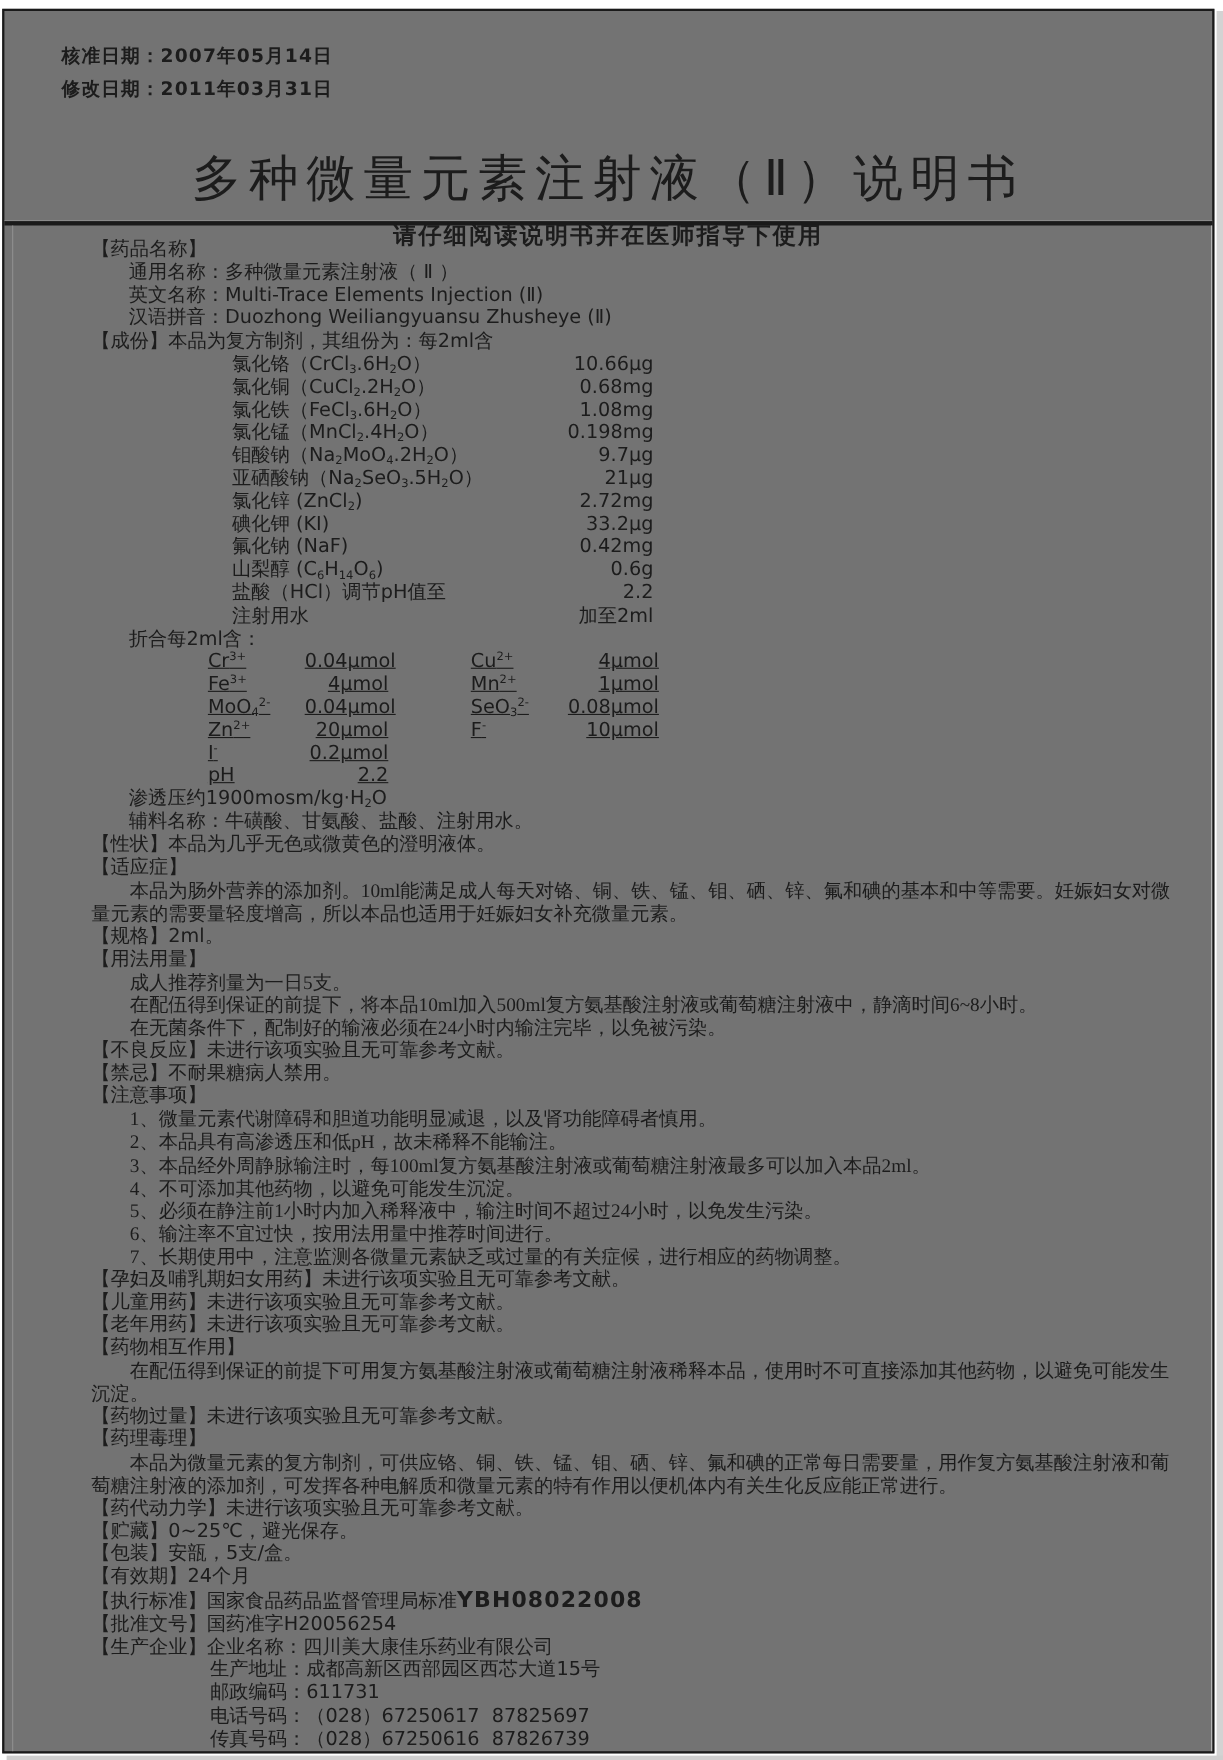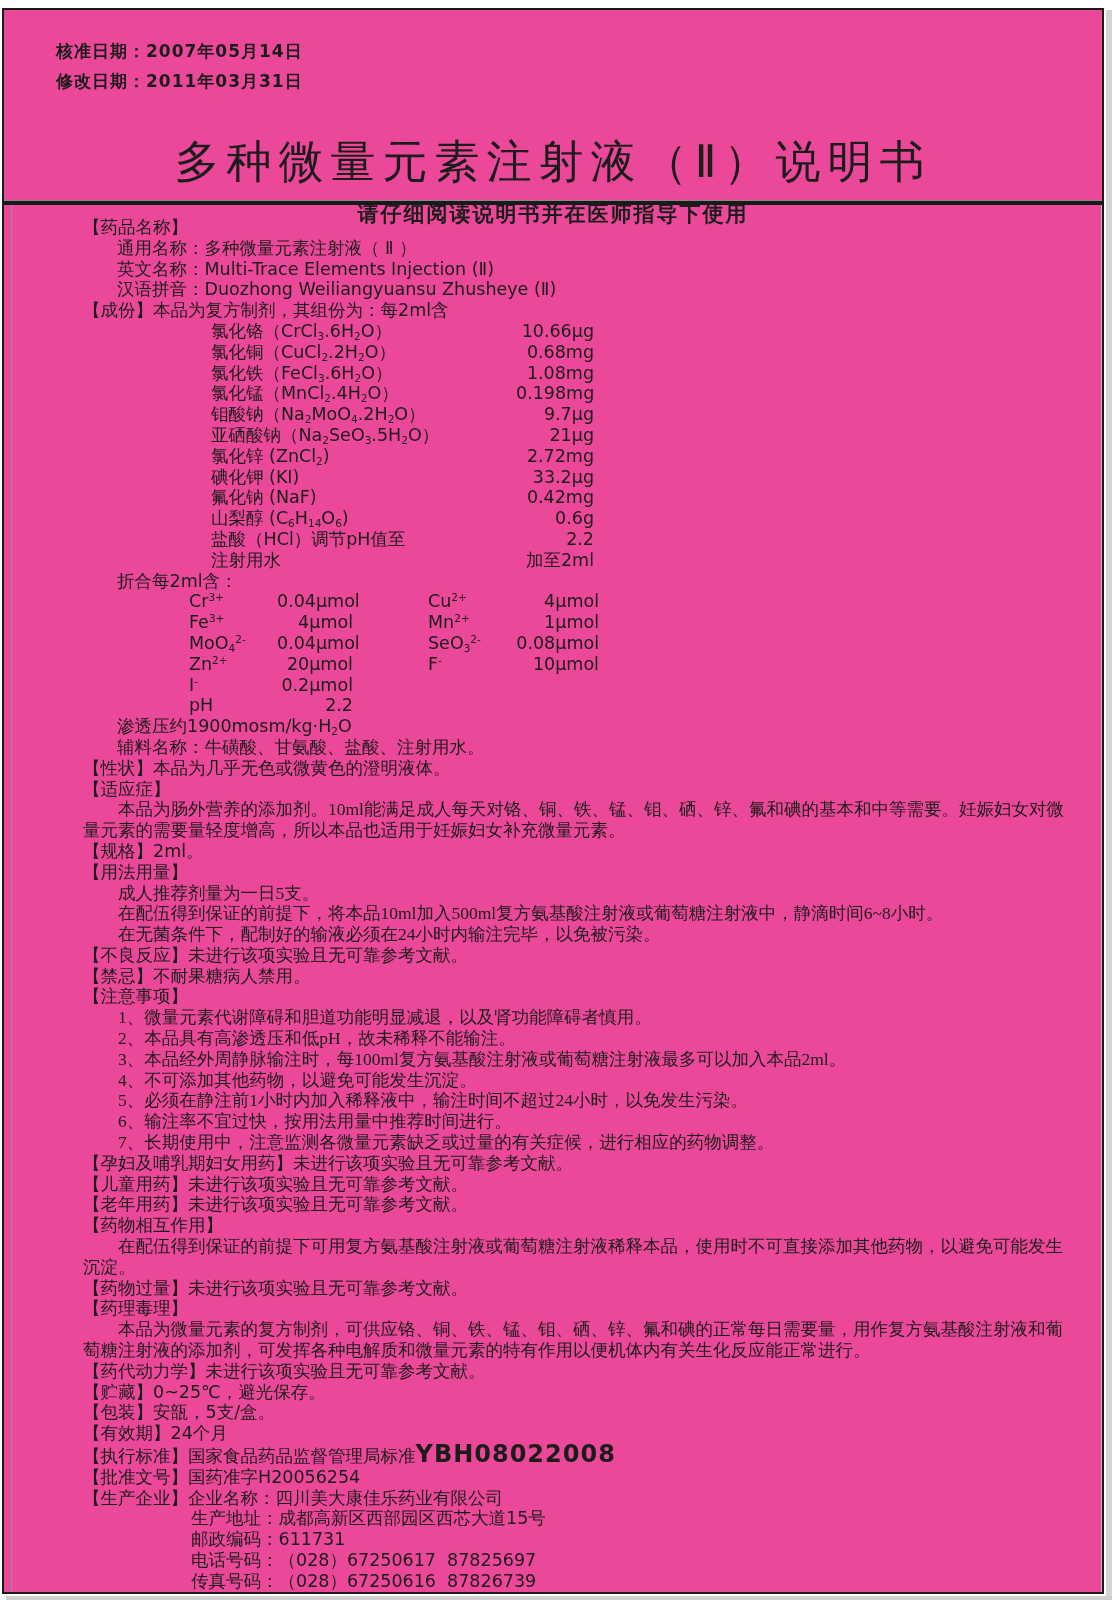--- a/index.html
+++ b/index.html
@@ -4,21 +4,21 @@
 <style>
   html,body{margin:0;padding:0;background:#ffffff;}
   .page{
     position:relative;width:1112px;height:1600px;background:#ffffff;overflow:hidden;
     font-family:"DejaVu Sans","Liberation Sans",sans-serif;color:#1c1c1c;
   }
   .edge-right{position:absolute;top:10px;right:0;width:6px;height:1590px;background:#d3d3d3;}
   .edge-bottom{position:absolute;left:6px;bottom:0;height:4px;width:1106px;background:#cfcfcf;}
   .sheet{
     position:absolute;left:2px;top:8px;width:1102px;height:1586px;
-    border:2px solid #1a1a1a;box-sizing:border-box;background:#ec4899;
+    border:2px solid #1a1a1a;box-sizing:border-box;background:#737373;
     display:flex;flex-direction:column;
   }
   .header{position:relative;height:190px;flex:none;}
   .dates{position:absolute;top:26px;left:52px;font-size:17px;font-weight:bold;line-height:30px;letter-spacing:1px;}
   .title{position:absolute;top:92px;left:0;width:100%;text-align:center;
          font-size:45px;font-weight:500;letter-spacing:7px;white-space:nowrap;font-family:Liberation Serif, serif;}
   .subtitle{position:absolute;top:169px;left:0;width:100%;text-align:center;
          font-size:21px;font-weight:bold;letter-spacing:2px;}
   .divider{flex:none;height:4px;background:#1a1a1a;border-top:1px solid #8a8a8a;}
   .content{
@@ -26,30 +26,30 @@
     padding:12px 34px 0 71px;font-size:17.5px;line-height:20.8px;
     white-space:pre-wrap;overflow:hidden;box-sizing:border-box;
   }
   .line{min-height:20.8px;}
   .sub{padding-left:34px;}
   .para{text-indent:35px;font-family:Liberation Serif, serif;}
   .comp{padding-left:108px;}
   .ing-row{display:flex;padding-left:108px;}
   .ing-name{width:288px;flex:none;margin-left:20px;}
   .ing-amt{width:78px;flex:none;text-align:right;white-space:nowrap;margin-left:17px;}
-  .ion-row{display:flex;padding-left:106px;}
+  .ion-row{display:flex;padding-left:106px;text-decoration:underline;}
   .ion-a{width:88px;flex:none;}
   .ion-av{width:76px;flex:none;text-align:right;white-space:nowrap;}
   .ion-sp{width:75px;flex:none;}
   .ion-b{width:85px;flex:none;}
   .ion-bv{width:86px;flex:none;text-align:right;white-space:nowrap;}
   sub,sup{font-size:10.5px;line-height:0;}
   sub{vertical-align:-3px;}
   sup{vertical-align:6px;}
-  .big{font-size:24px;font-weight:bold;letter-spacing:1px;}
+  .big{font-size:20px;font-weight:bold;letter-spacing:1px;}
 </style>
 </head>
 <body>
 
 <div class="page">
   <div class="edge-right"></div>
   <div class="edge-bottom"></div>
   <div class="sheet">
     <div class="header">
       <div class="dates">

